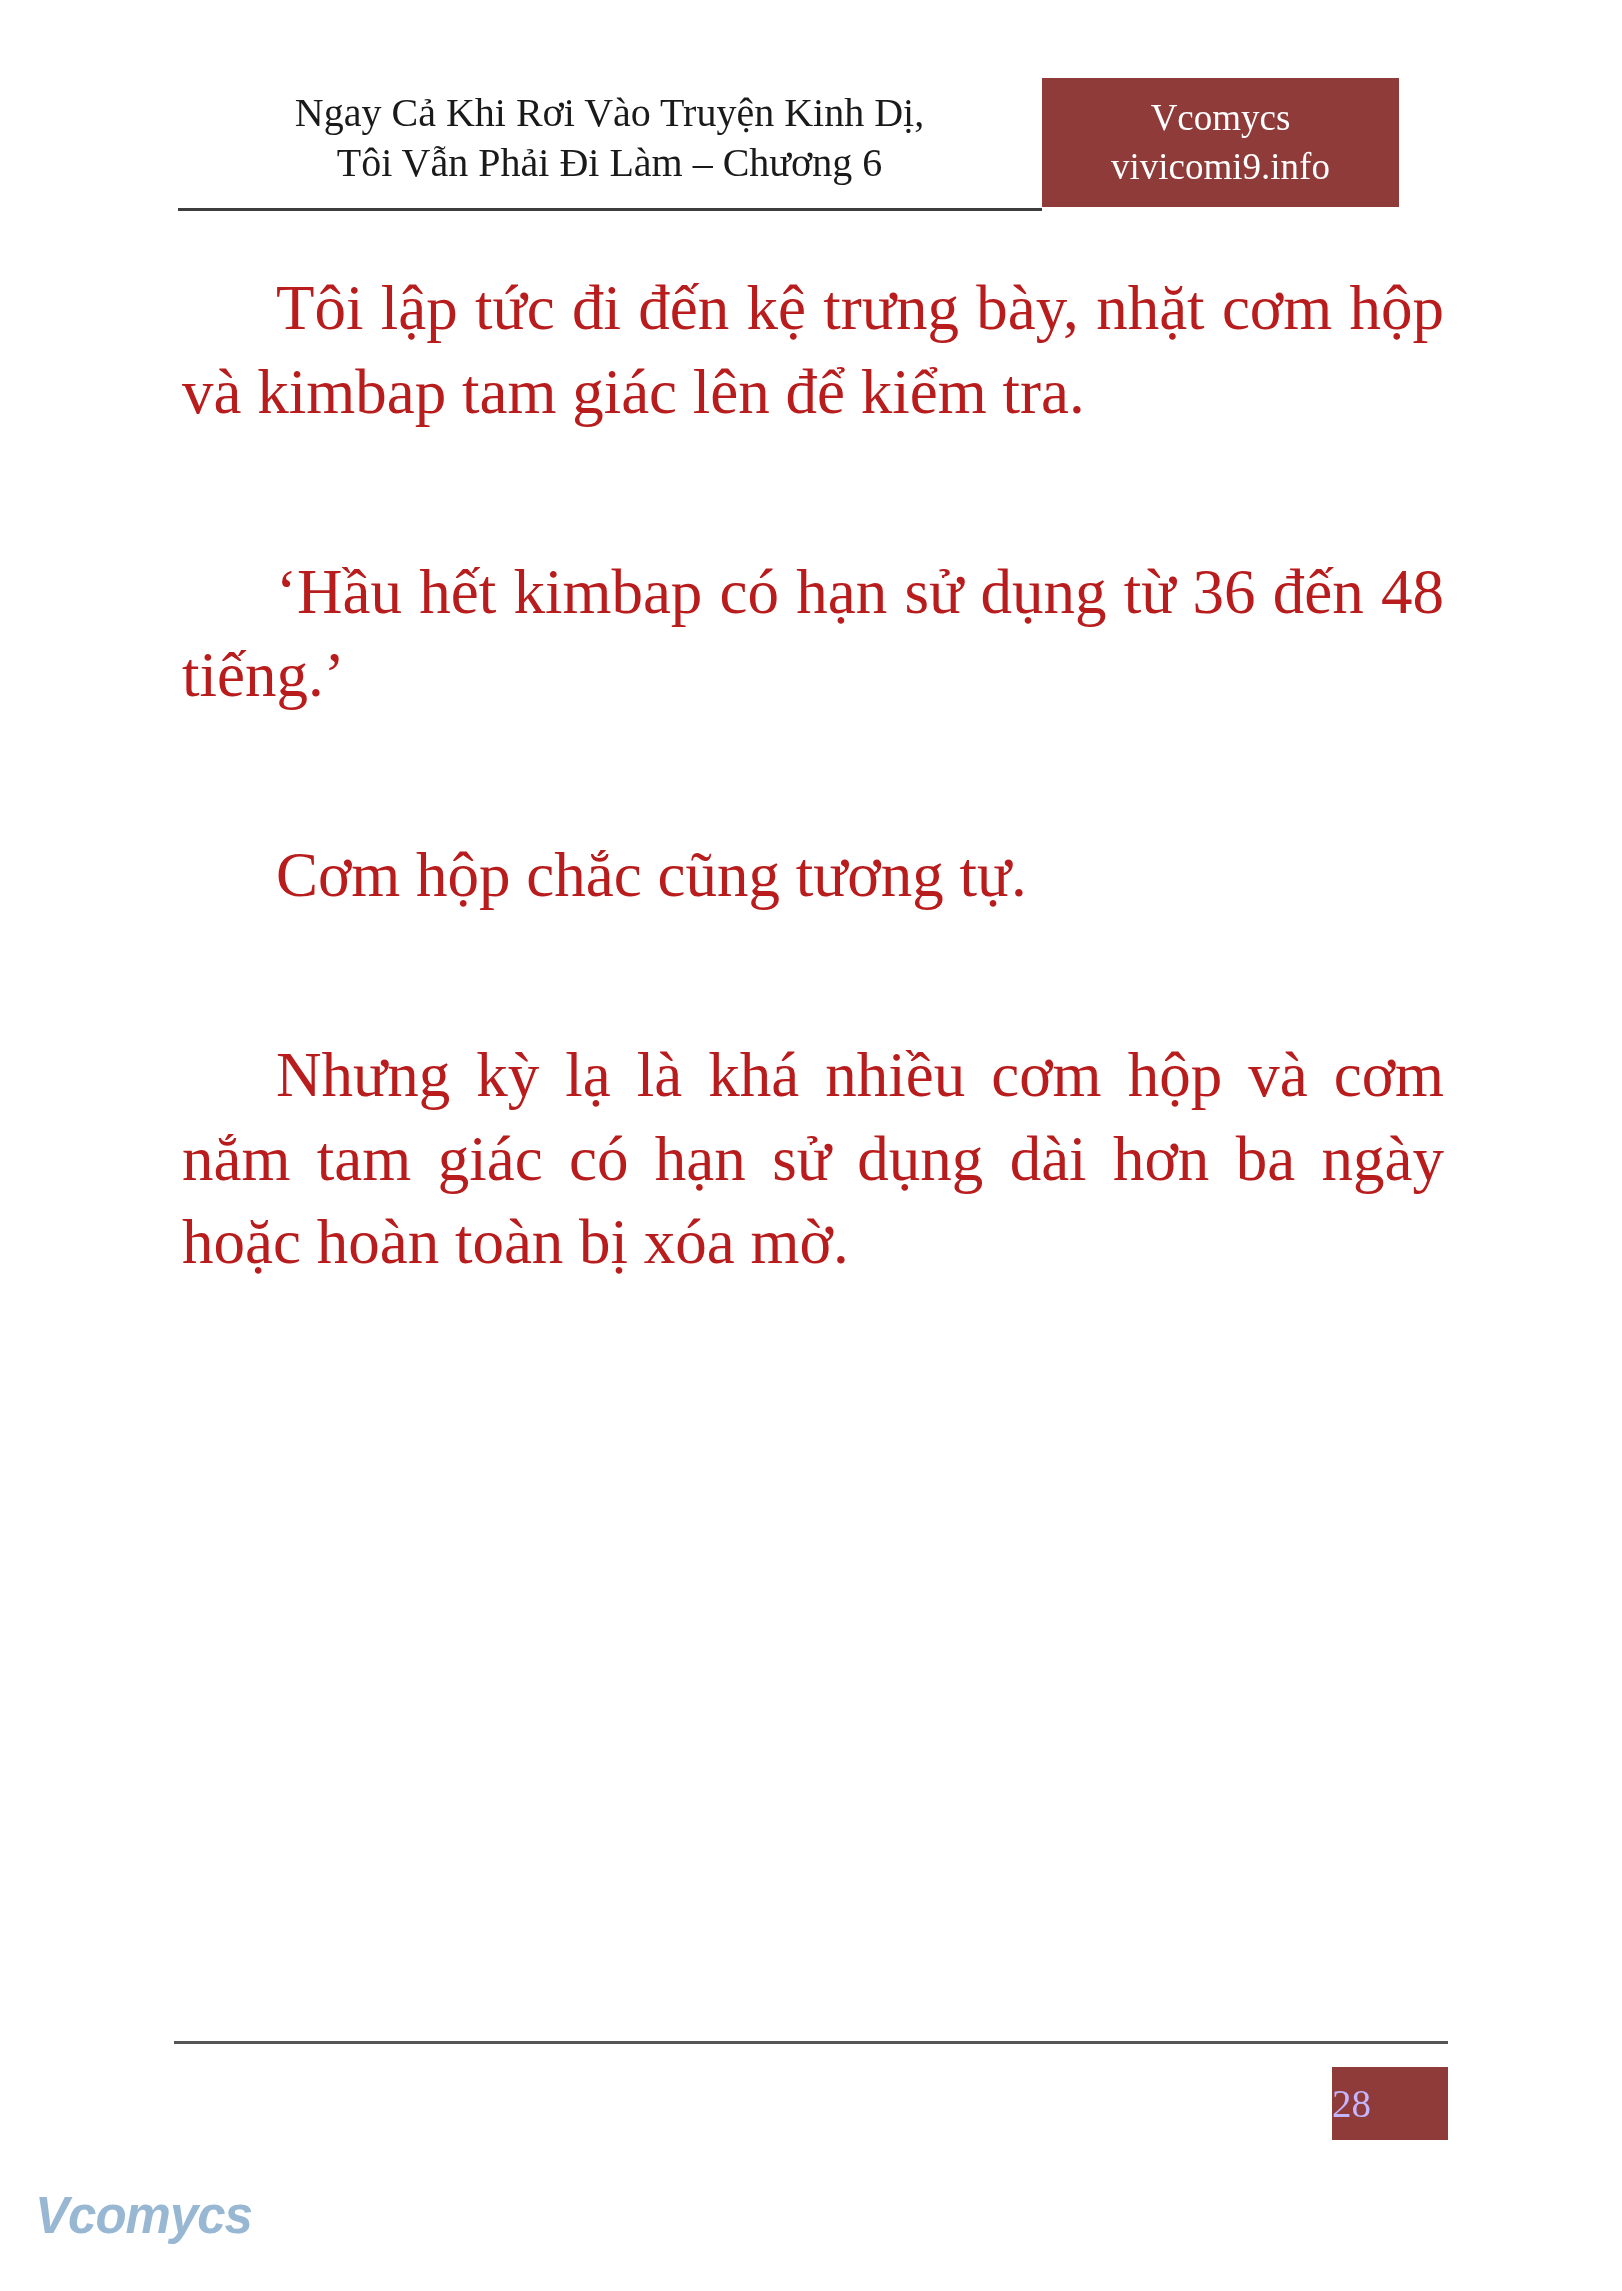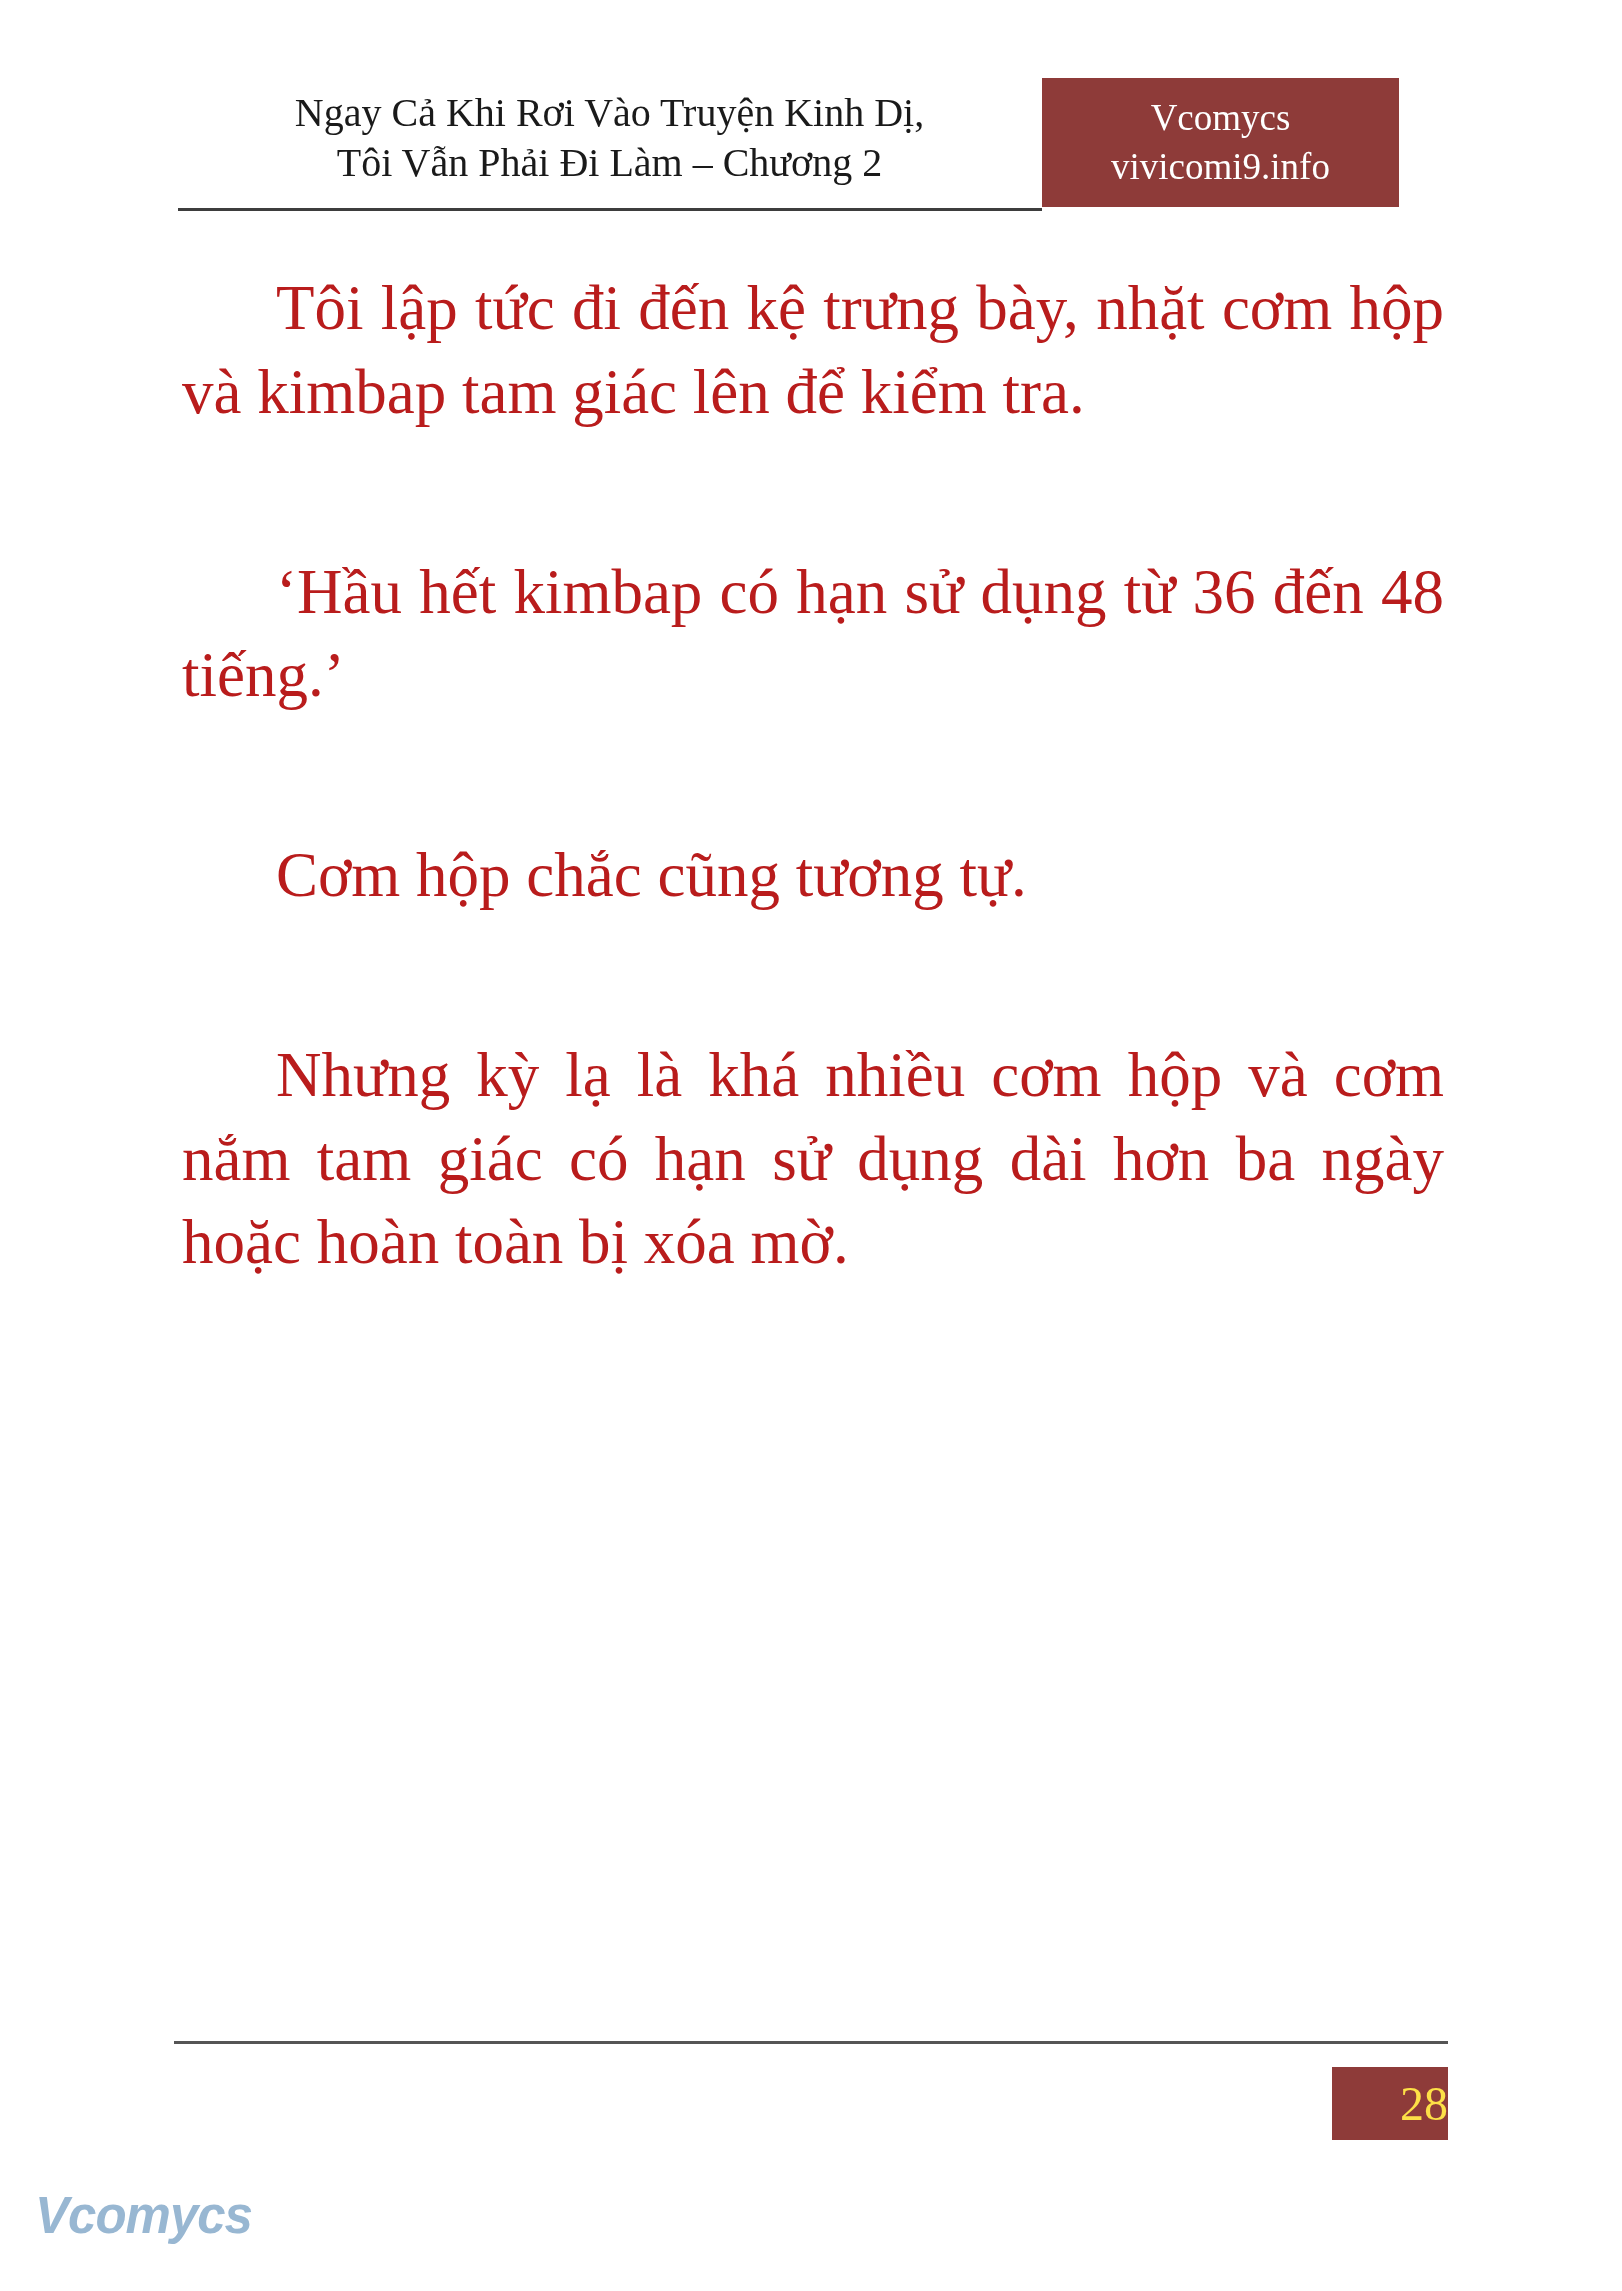--- a/index.html
+++ b/index.html
@@ -141,23 +141,23 @@
     color: #111111;
     font-style: italic;
   }
   .page-number-box {
     position: absolute;
     right: 0;
     top: 0;
     width: 116px;
     height: 73px;
     background: #8e3b39;
-    color: #fde047;
-    font-size: 48px;
-    text-align: right;
+    color: #c4b5fd;
+    font-size: 39px;
+    text-align: left;
     line-height: 73px;
     font-family: "Liberation Serif", serif;
   }
 
   
   .watermark {
     position: absolute;
     left: 35px;
     top: 2174px;
     width: 235px;
@@ -176,21 +176,21 @@
   }
 </style>
 </head>
 <body>
 
 <div class="page">
 
   <div class="header">
     <div class="header-title">
       <span>Ngay Cả Khi Rơi Vào Truyện Kinh Dị,</span>
-      <span class="line2">Tôi Vẫn Phải Đi Làm – Chương 2</span>
+      <span class="line2">Tôi Vẫn Phải Đi Làm – Chương 6</span>
     </div>
     <div class="header-badge">
       <div>Vcomycs</div>
       <div>vivicomi9.info</div>
     </div>
     <div class="header-rule"></div>
   </div>
 
   <div class="content">
     <p class="para nojustify">Tôi lập tức đi đến kệ trưng bày, nhặt cơm hộp và kimbap tam giác lên để kiểm tra.</p>

